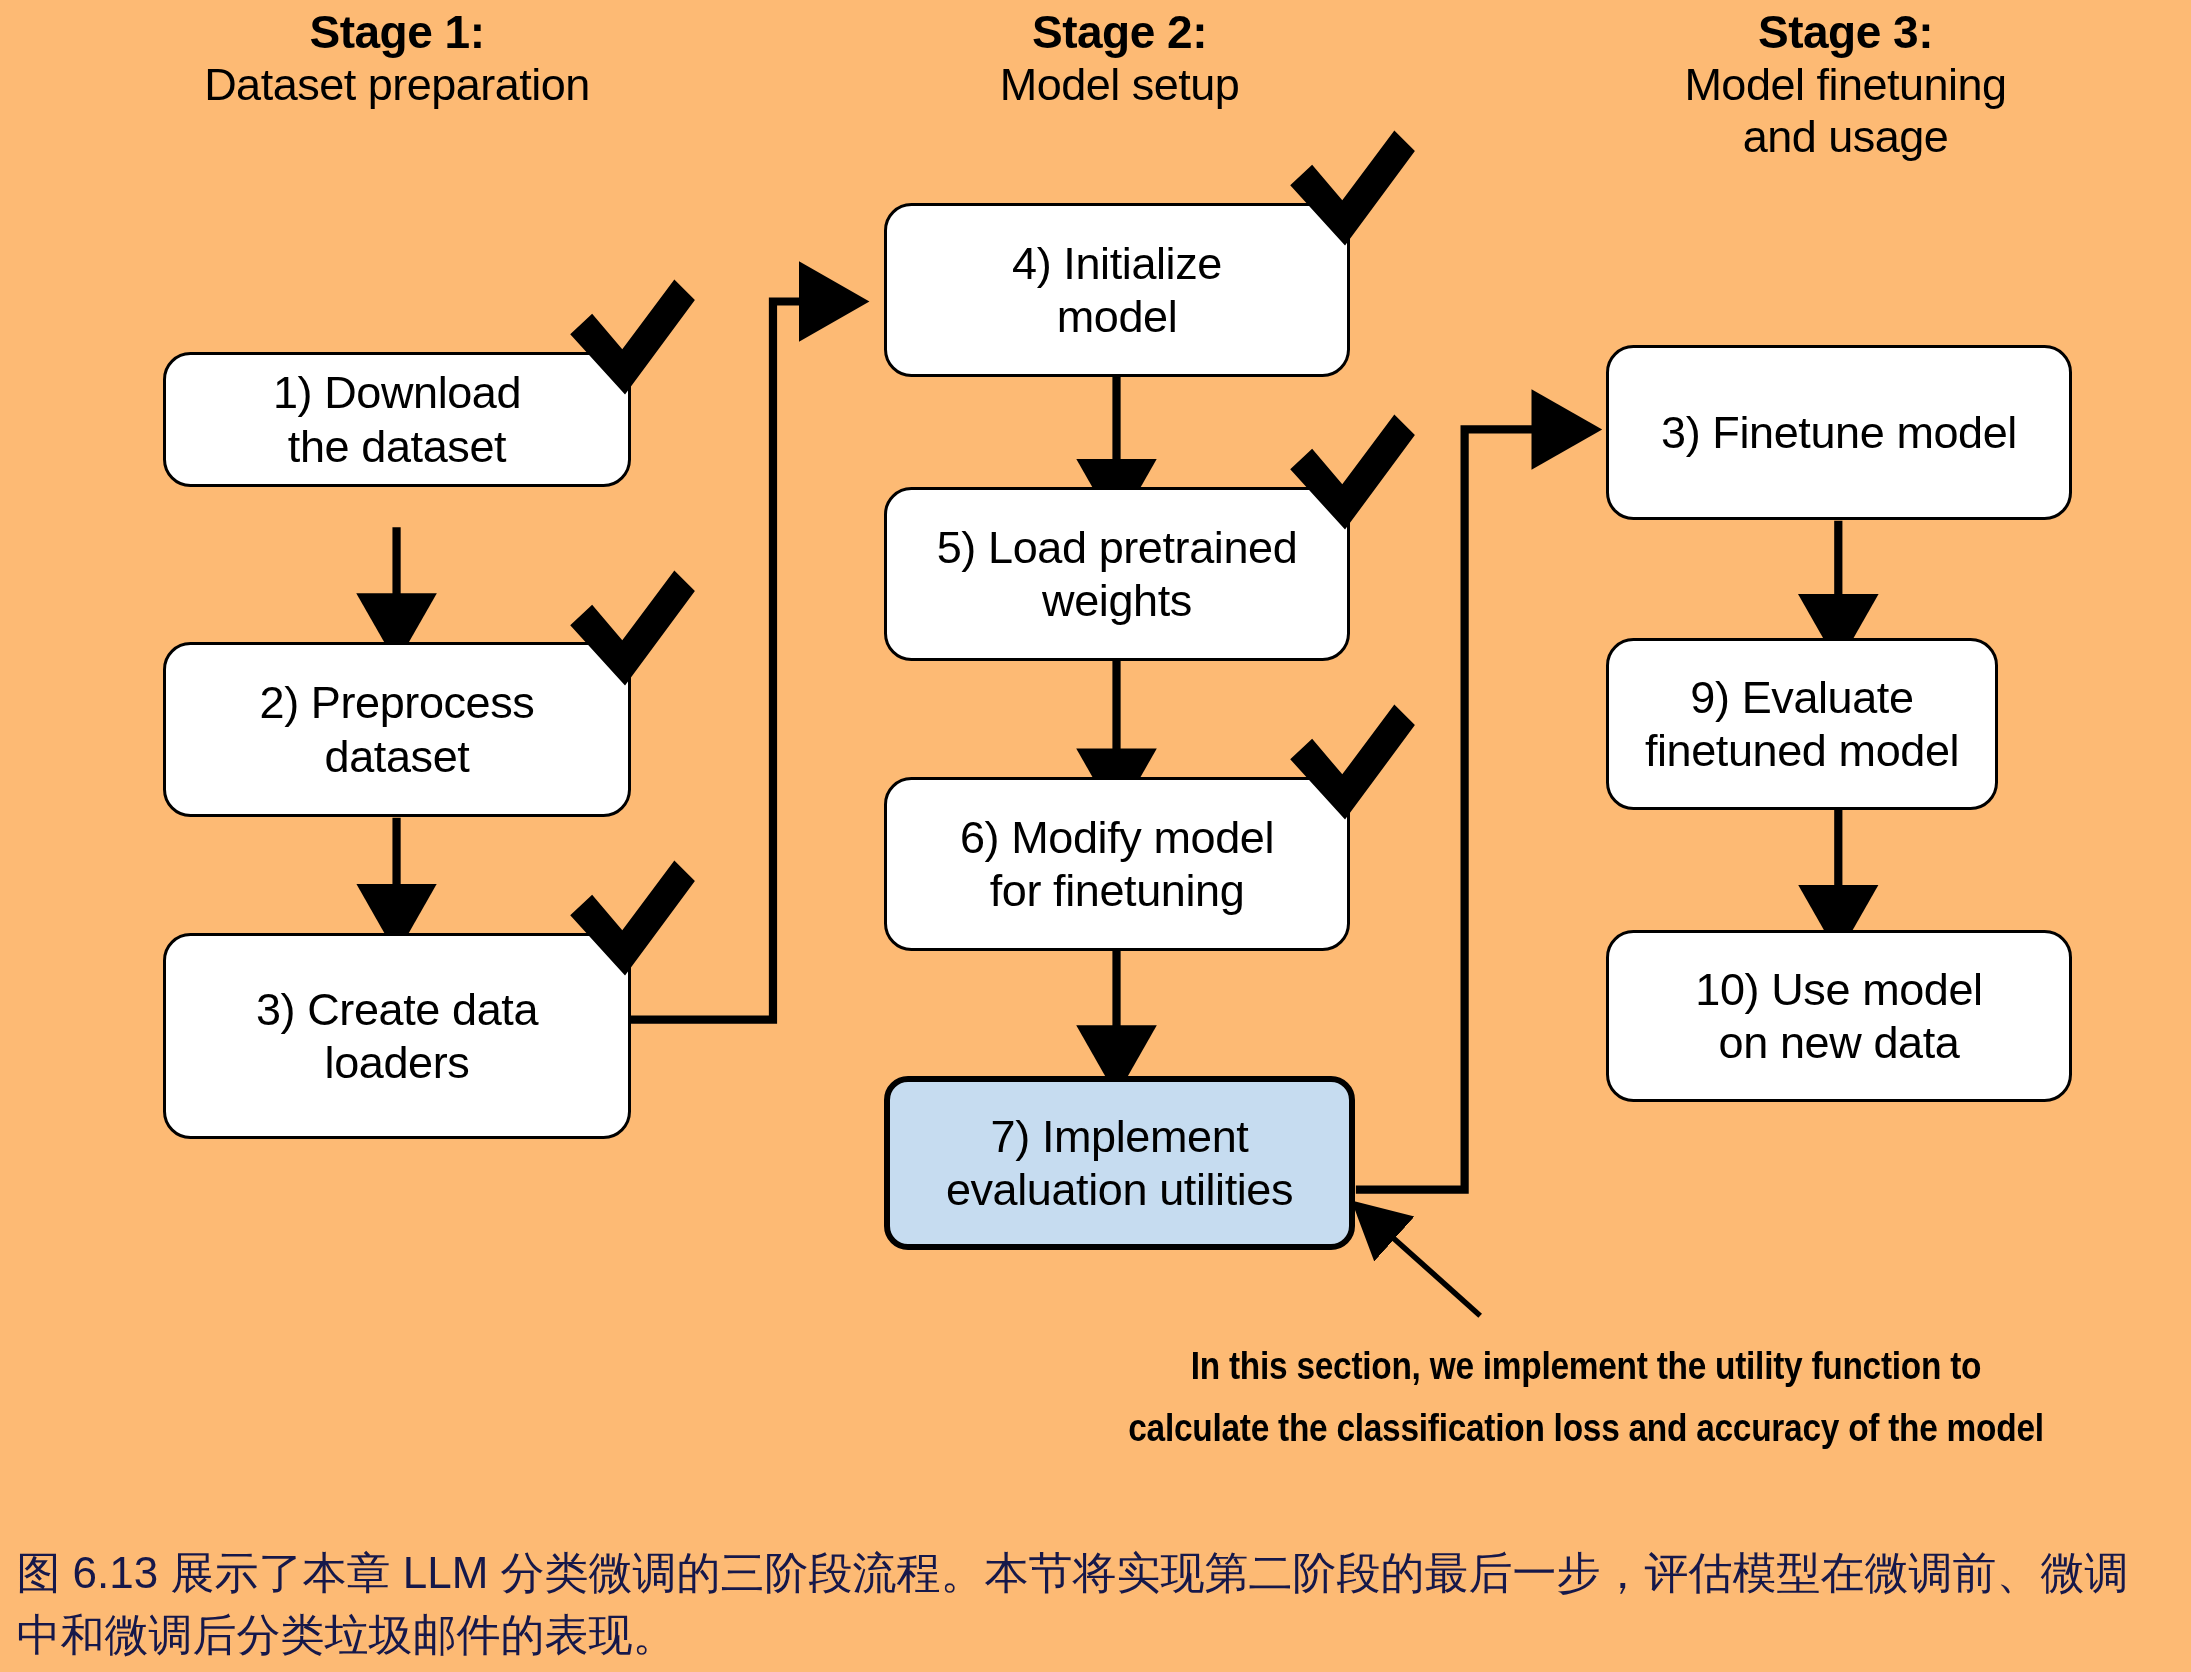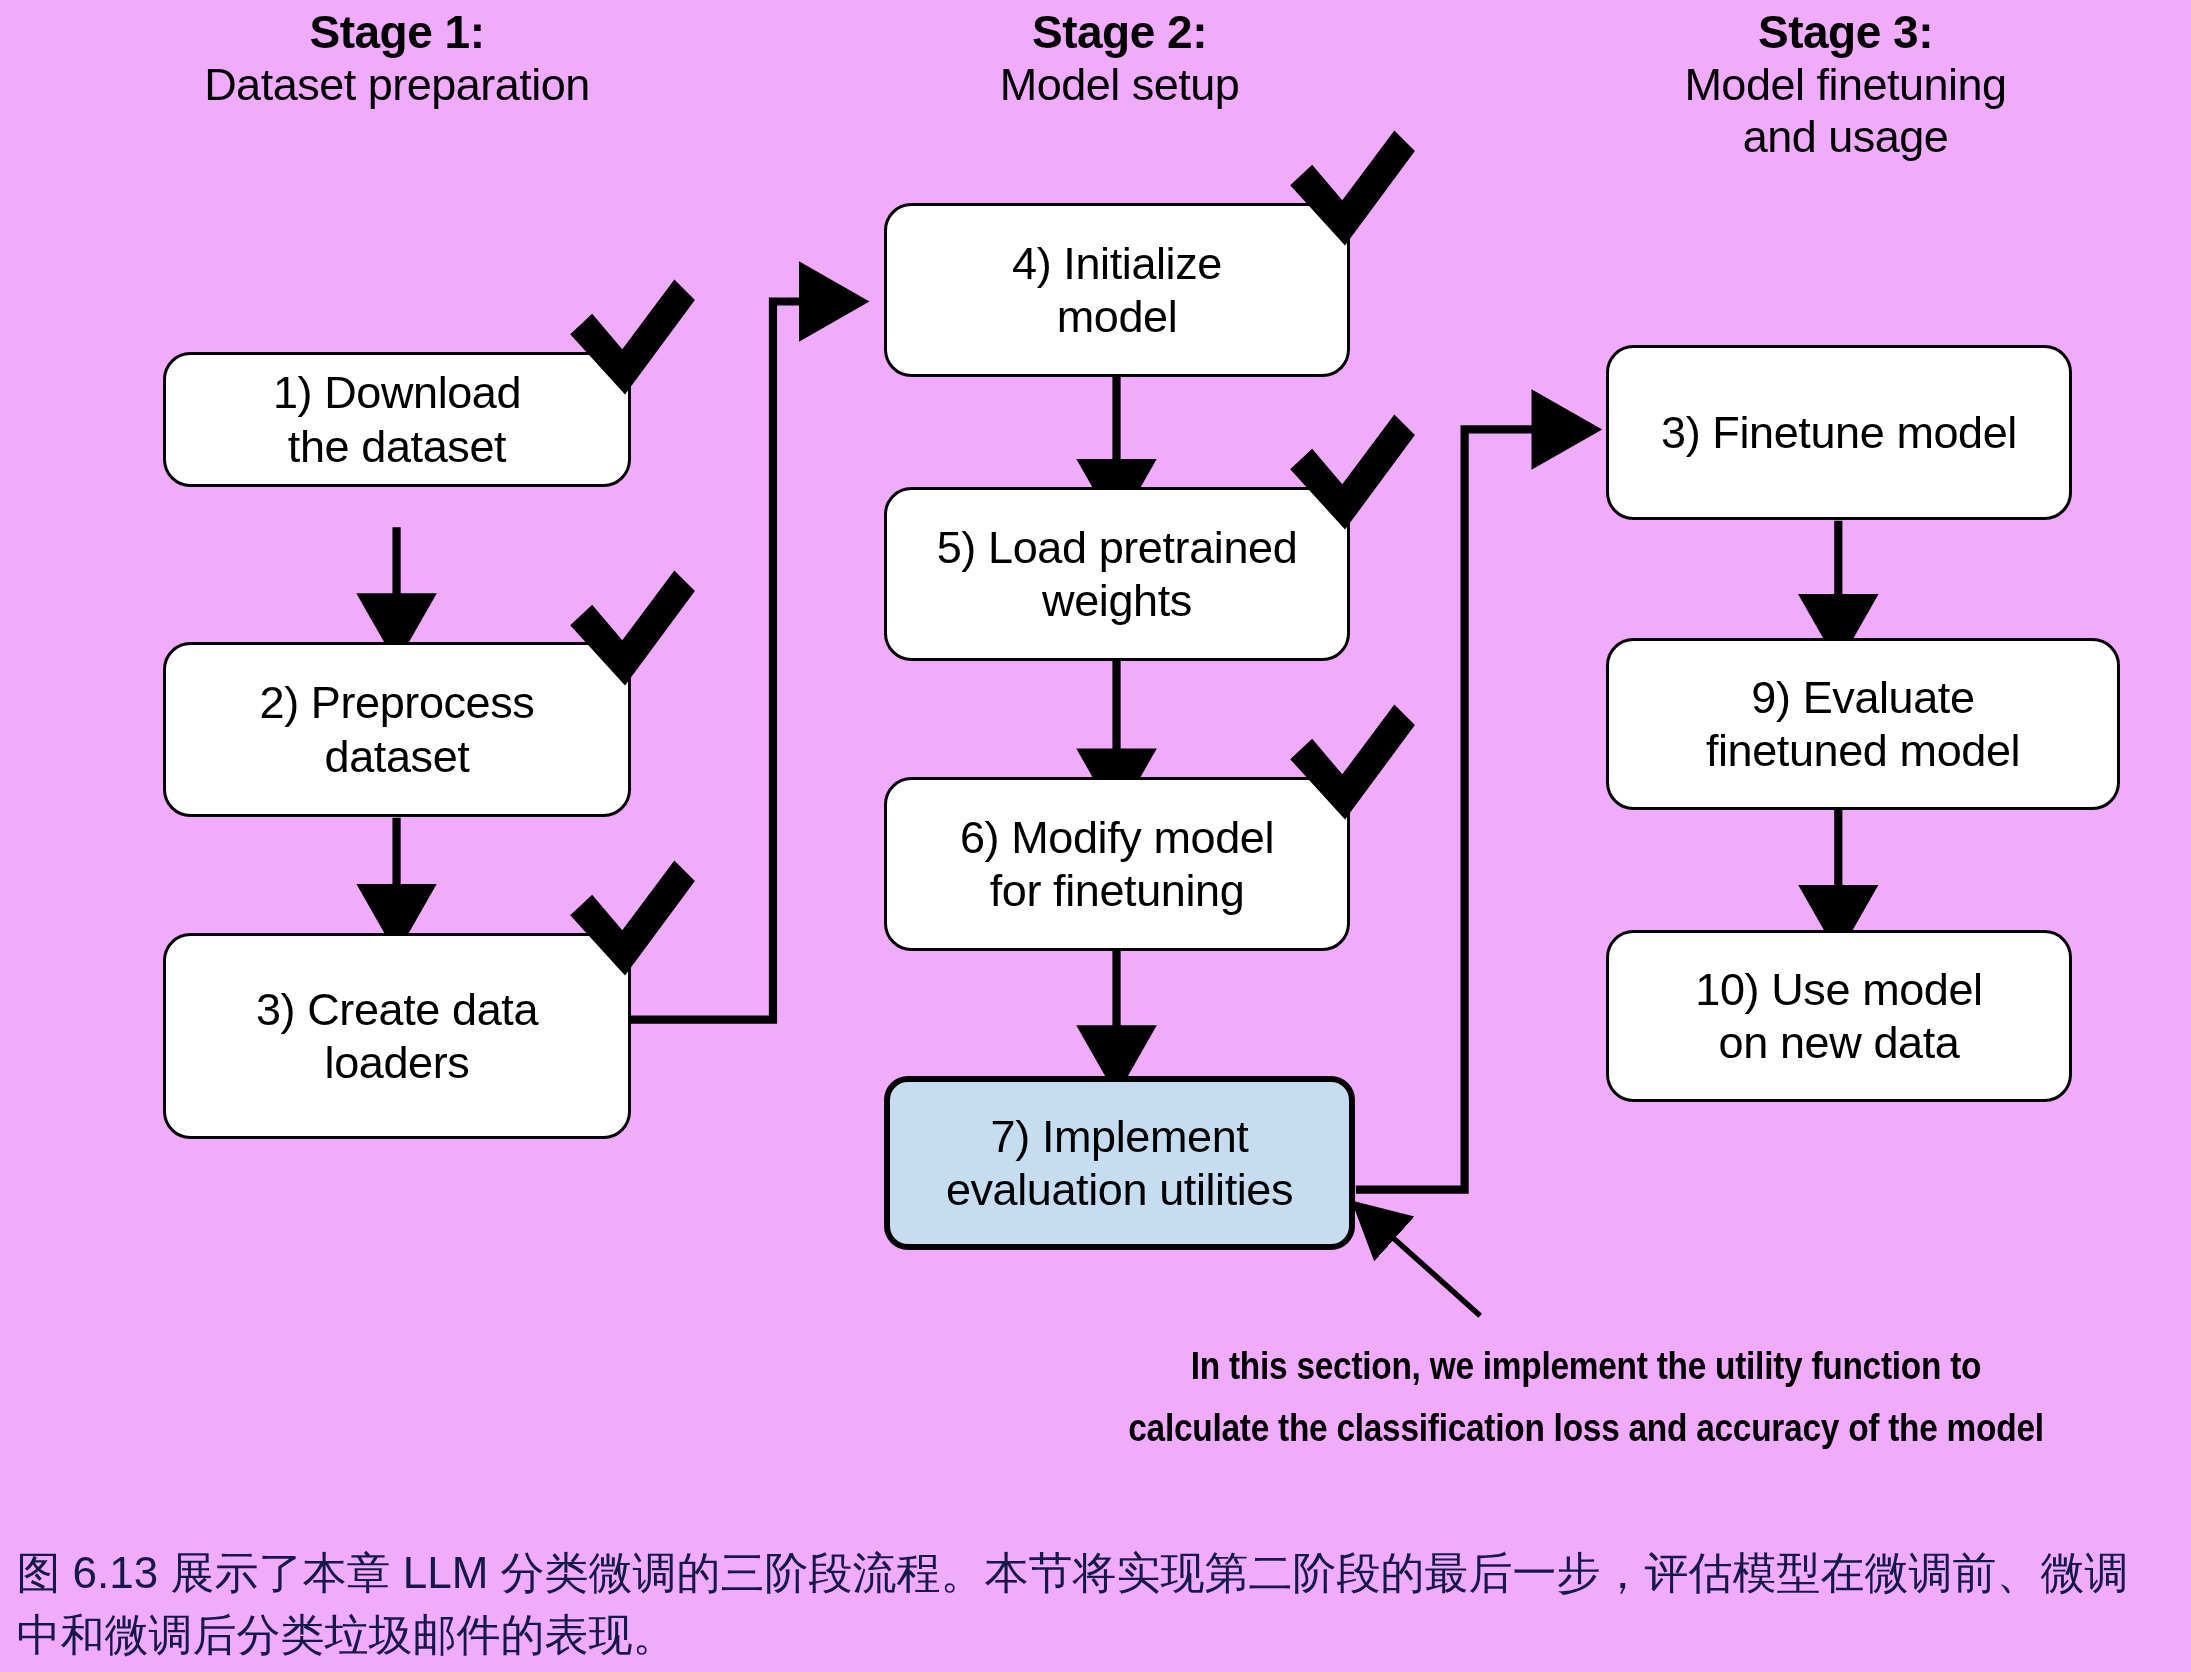--- a/index.html
+++ b/index.html
@@ -9,21 +9,21 @@
     background: #ffffff;
   }
   body {
     font-family: "Liberation Sans", sans-serif;
     color: #000000;
   }
   #page {
     position: relative;
     width: 2191px;
     height: 1672px;
-    background: #f0abfc;
+    background: #fdba74;
     overflow: hidden;
   }
 
   
   .stage-head {
     position: absolute;
     text-align: center;
     line-height: 1.16;
   }
   .stage-head .stage-title {
@@ -188,21 +188,21 @@
 
   <div class="node highlight" style="left:884px; top:1076px; width:471px; height:174px; background:#c6dcf0;">
     <span class="node-label">7) Implement
 evaluation utilities</span>
   </div>
 
   <div class="node" style="left:1606px; top:345px; width:466px; height:175px;">
     <span class="node-label">3) Finetune model</span>
   </div>
 
-  <div class="node" style="left:1606px; top:638px; width:514px; height:172px;">
+  <div class="node" style="left:1606px; top:638px; width:392px; height:172px;">
     <span class="node-label">9) Evaluate
 finetuned model</span>
   </div>
 
   <div class="node" style="left:1606px; top:930px; width:466px; height:172px;align-items:center;">
     <span class="node-label">10) Use model
 on new data</span>
   </div>
 
   <div class="check" style="left:562px; top:274px;">

